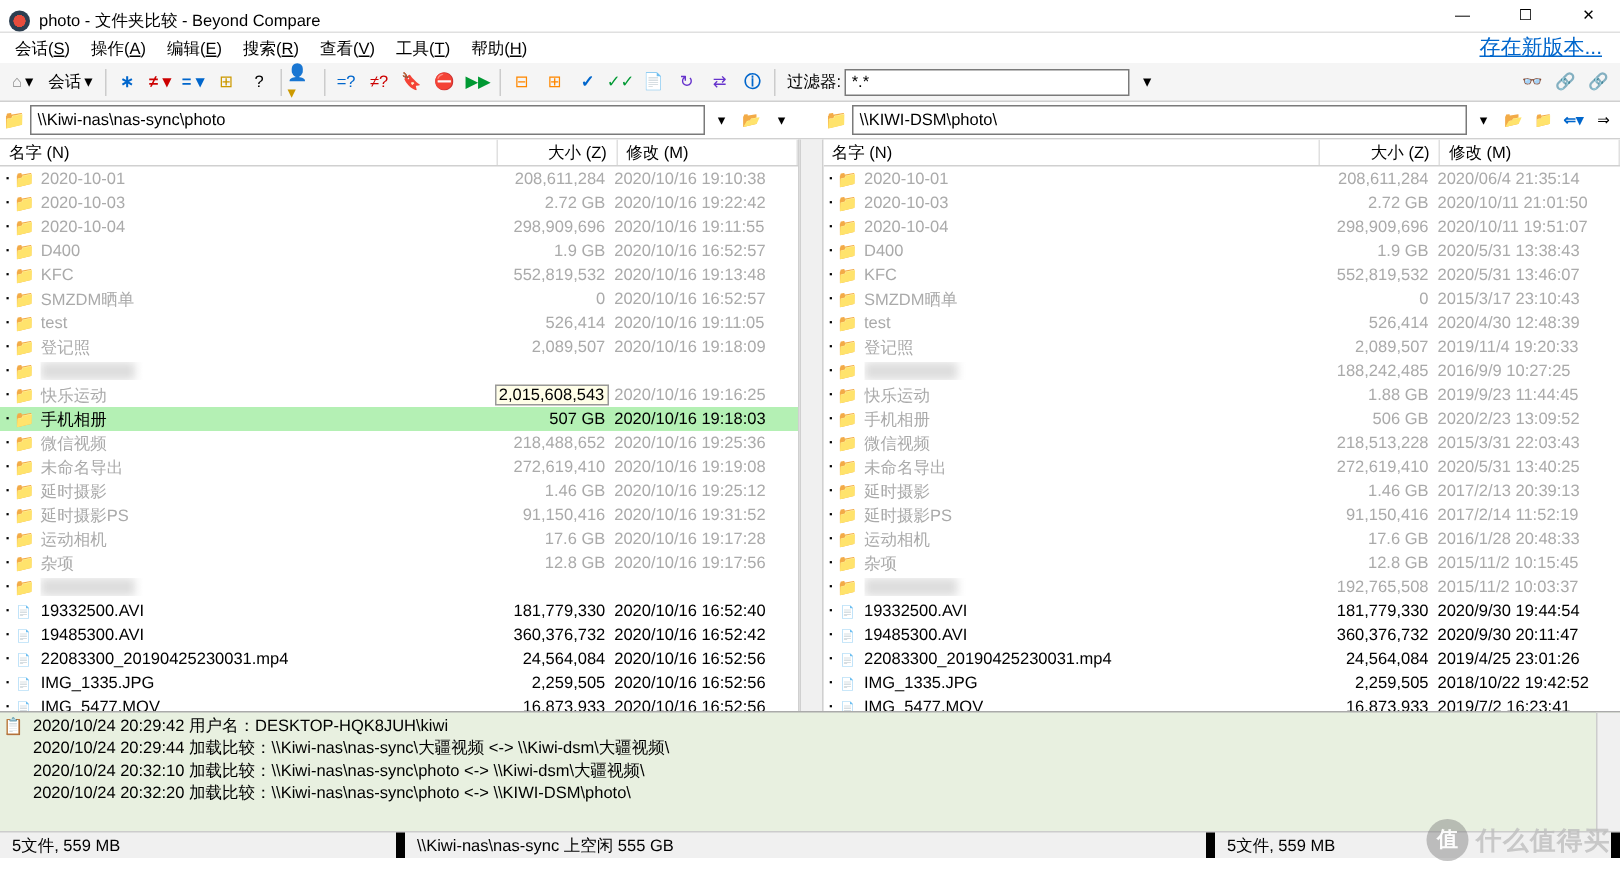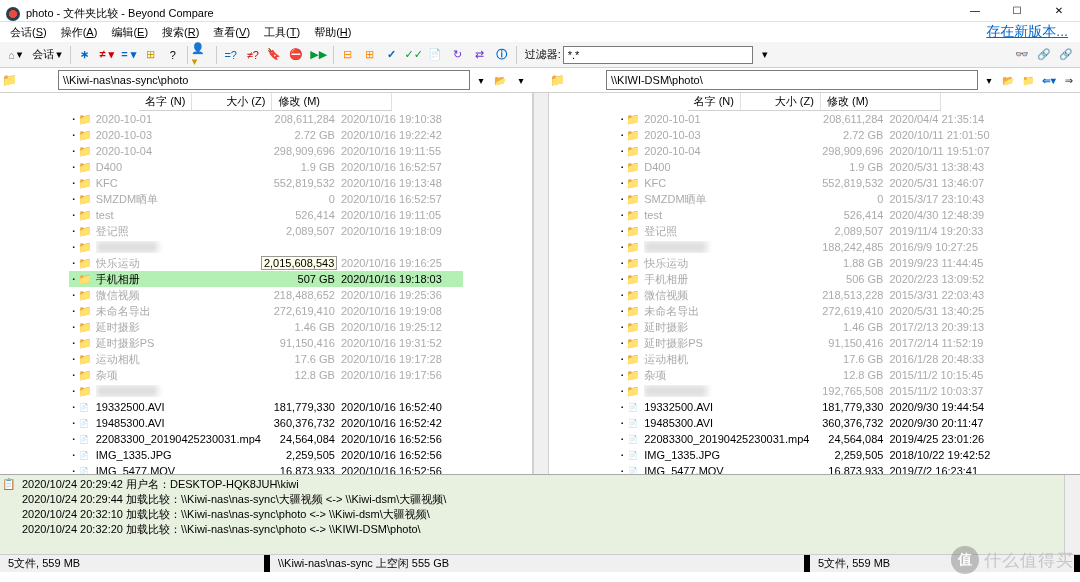--- a/index.html
+++ b/index.html
@@ -37,26 +37,26 @@
 .i-yellow { color: #cc9900; }
 .i-green { color: #009933; }
 .i-person { color: #cc9900; }
 .i-purple { color: #6633cc; }
 .i-orange { color: #ff8800; }
 
 
 .pathbars { display: flex; height: 24px; }
 .pathbar { flex: 1; display: flex; align-items: center; padding: 2px; gap: 2px; }
 .path-icon { width: 16px; height: 16px; display: flex; align-items: center; justify-content: center; color: #cc9900; font-size: 12px; }
-.path-input { flex: 1; height: 20px; border: 1px solid #7a7a7a; padding: 0 4px; font-size: 11px; margin-left: 38px; }
+.path-input { flex: 1; height: 20px; border: 1px solid #7a7a7a; padding: 0 4px; font-size: 11px; }
 .path-btn { width: 18px; height: 18px; display: flex; align-items: center; justify-content: center; cursor: pointer; font-size: 10px; }
 
 
 .panes { display: flex; height: 382px; border-top: 1px solid #d0d0d0; }
-.pane { flex: 1; overflow: hidden; display: flex; flex-direction: column; align-items: center; }
+.pane { flex: 1; overflow: hidden; display: flex; flex-direction: column; }
 .pane.left { border-right: 1px solid #d0d0d0; }
 .center-strip { width: 16px; background: #f0f0f0; border-left: 1px solid #d0d0d0; border-right: 1px solid #d0d0d0; }
 
 
 .col-header { height: 18px; display: flex; background: #fff; border-bottom: 1px solid #d0d0d0; font-size: 11px; }
 .col { padding: 2px 6px; border-right: 1px solid #e0e0e0; display: flex; align-items: center; }
 .col-name { flex: 1; }
 .col-size { width: 80px; justify-content: flex-end; }
 .col-date { width: 120px; }
 
@@ -86,21 +86,21 @@
 .log-scrollbar { position:absolute; right:0; top:0; bottom:0; width:16px; background:#f0f0f0; border-left:1px solid #ccc; }
 
 
 .statusbar { height: 18px; display: flex; background: #f0f0f0; border-top: 1px solid #ccc; font-size: 11px; align-items: center; }
 .status-cell { padding: 0 8px; border-right: 6px solid #000000; height: 100%; display: flex; align-items: center; text-align: right; }
 .status-cell.flex { flex: 1; }
 
 
 .watermark { position: absolute; right: 6px; bottom: 8px; display: flex; align-items: center; gap: 5px; opacity: 0.85; pointer-events: none; }
 .wm-circle { width: 28px; height: 28px; border-radius: 50%; background: rgba(128,128,128,0.55); color:#fff; display:flex; align-items:center; justify-content:center; font-size:14px; font-weight:bold; }
-.wm-text { color: rgba(190,190,190,0.95); font-size: 17px; font-weight: normal; letter-spacing: 1px; }
+.wm-text { color: rgba(190,190,190,0.95); font-size: 17px; font-weight: bold; letter-spacing: 1px; }
 </style>
 </head>
 <body>
 
 <div class="titlebar">
   <div class="titlebar-left">
     <div class="titlebar-icon"></div>
     <span class="title-text">photo - 文件夹比较 - Beyond Compare</span>
   </div>
   <div class="win-controls">
@@ -356,21 +356,21 @@
       <div class="col col-name">名字 (N)</div>
       <div class="col col-size">大小 (Z)</div>
       <div class="col col-date">修改 (M)</div>
     </div>
     <div class="rows" id="right-rows">
         <div class="row">
           <span class="bullet">▪</span>
           <span class="row-icon folder-icon">📁</span>
           <span class="row-name ghost">2020-10-01</span>
           <span class="row-size ghost">208,611,284</span>
-          <span class="row-date ghost">2020/04/4 21:35:14</span>
+          <span class="row-date ghost">2020/06/4 21:35:14</span>
         </div>
         <div class="row">
           <span class="bullet">▪</span>
           <span class="row-icon folder-icon">📁</span>
           <span class="row-name ghost">2020-10-03</span>
           <span class="row-size ghost">2.72 GB</span>
           <span class="row-date ghost">2020/10/11 21:01:50</span>
         </div>
         <div class="row">
           <span class="bullet">▪</span>

